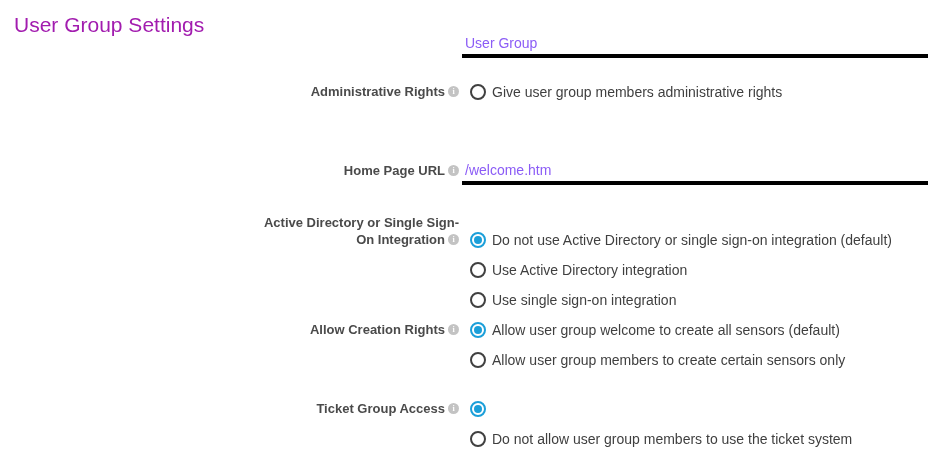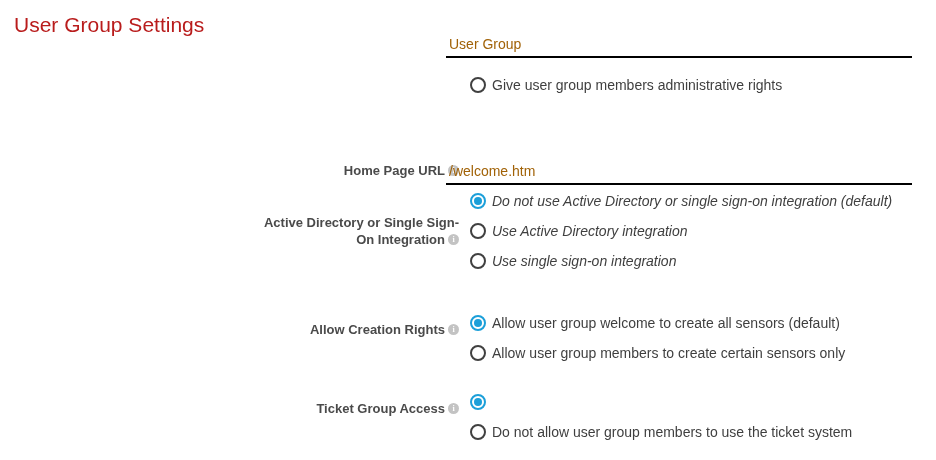--- a/index.html
+++ b/index.html
@@ -2,82 +2,85 @@
 <html><head>
 <meta charset="utf-8">
 <style>
   * { margin:0; padding:0; box-sizing:border-box; }
   html,body { width:936px; height:460px; background:#ffffff; overflow:hidden;
               font-family:"Liberation Sans", sans-serif; }
   .page { position:relative; width:936px; height:460px; background:#ffffff; }
 
   .page-title {
     position:absolute; left:14px; top:12px;
-    font-size:21px; font-weight:400; color:#b91c1c; line-height:26px;
+    font-size:21px; font-weight:400; color:#a21caf; line-height:26px;
   }
 
   
   .field-label {
     position:absolute; left:250px; width:209px; text-align:right;
     font-size:13px; font-weight:bold; color:#4a4a4a; line-height:17px;
   }
   .info-icon {
     display:inline-block; width:11px; height:11px; border-radius:50%;
     background:#c3c3c3; color:#ffffff; font-size:8px; font-weight:bold;
     line-height:11px; text-align:center; vertical-align:2px; margin-left:3px;
     font-family:"Liberation Serif", serif;
   }
 
   
   .text-input {
-    position:absolute; left:446px; width:466px; height:26px;
-    border:none; border-bottom:2px solid #000000; outline:none;
+    position:absolute; left:462px; width:466px; height:26px;
+    border:none; border-bottom:4px solid #000000; outline:none;
     font-family:"Liberation Sans", sans-serif;
-    font-size:14px; color:#a16207; padding:0 0 0 3px; background:transparent;
+    font-size:14px; color:#8b5cf6; padding:0 0 0 3px; background:transparent;
   }
 
   
   .radio-group { position:absolute; left:470px; }
-  .radio-option { display:flex; height:30px; cursor:pointer; }
+  .radio-option { display:flex; align-items:center; height:30px; cursor:pointer; }
   .radio-circle {
     flex:0 0 16px; width:16px; height:16px; border-radius:50%;
     border:2px solid #404040; background:#ffffff; position:relative; margin-right:6px;
   }
   .radio-circle.selected { border-color:#1b9fd9; }
   .radio-circle.selected::after {
     content:""; position:absolute; left:2px; top:2px; width:8px; height:8px;
     border-radius:50%; background:#1b9fd9;
   }
   .radio-text { font-size:14px; color:#3f3f3f; white-space:nowrap; }
 </style>
 </head>
 <body>
 
 <div class="page">
 
   <div class="page-title">User Group Settings</div>
 
   <input type="text" class="text-input" style="top: 32px;" value="User Group">
 
+  <div class="field-label" style="top:83px;">
+    <span>Administrative Rights</span><span class="info-icon">i</span>
+  </div>
   <div class="radio-group" style="top:77px;">
     <div class="radio-option">
       <span class="radio-circle"></span>
       <span class="radio-text">Give user group members administrative rights</span>
     </div>
   </div>
 
   <div class="field-label" style="top:162px;">
     <span>Home Page URL</span><span class="info-icon">i</span>
   </div>
   <input type="text" class="text-input" style="top: 159px;" value="/welcome.htm">
 
   <div class="field-label" style="top:214px;">
     <span>Active Directory or Single Sign-On Integration</span><span class="info-icon">i</span>
   </div>
-  <div class="radio-group" style="top:193px;font-style:italic;">
+  <div class="radio-group" style="top:225px;">
     <div class="radio-option">
       <span class="radio-circle selected"></span>
       <span class="radio-text">Do not use Active Directory or single sign-on integration (default)</span>
     </div>
     <div class="radio-option">
       <span class="radio-circle"></span>
       <span class="radio-text">Use Active Directory integration</span>
     </div>
     <div class="radio-option">
       <span class="radio-circle"></span>

